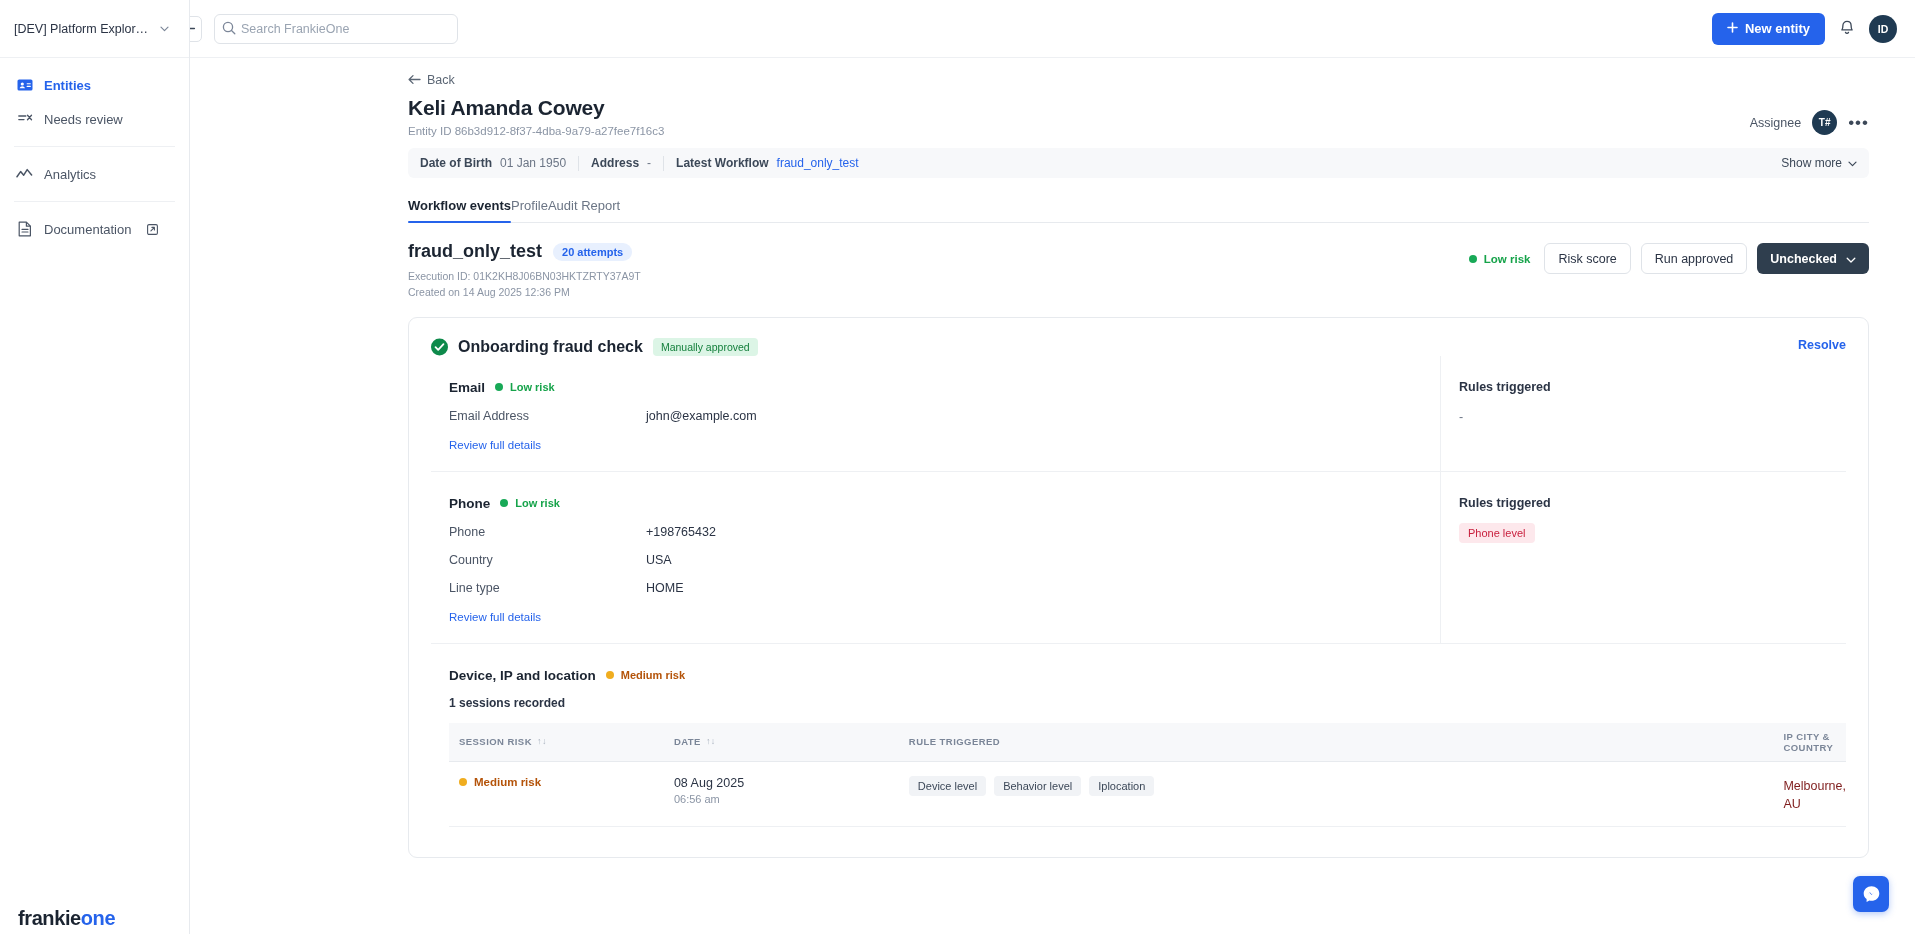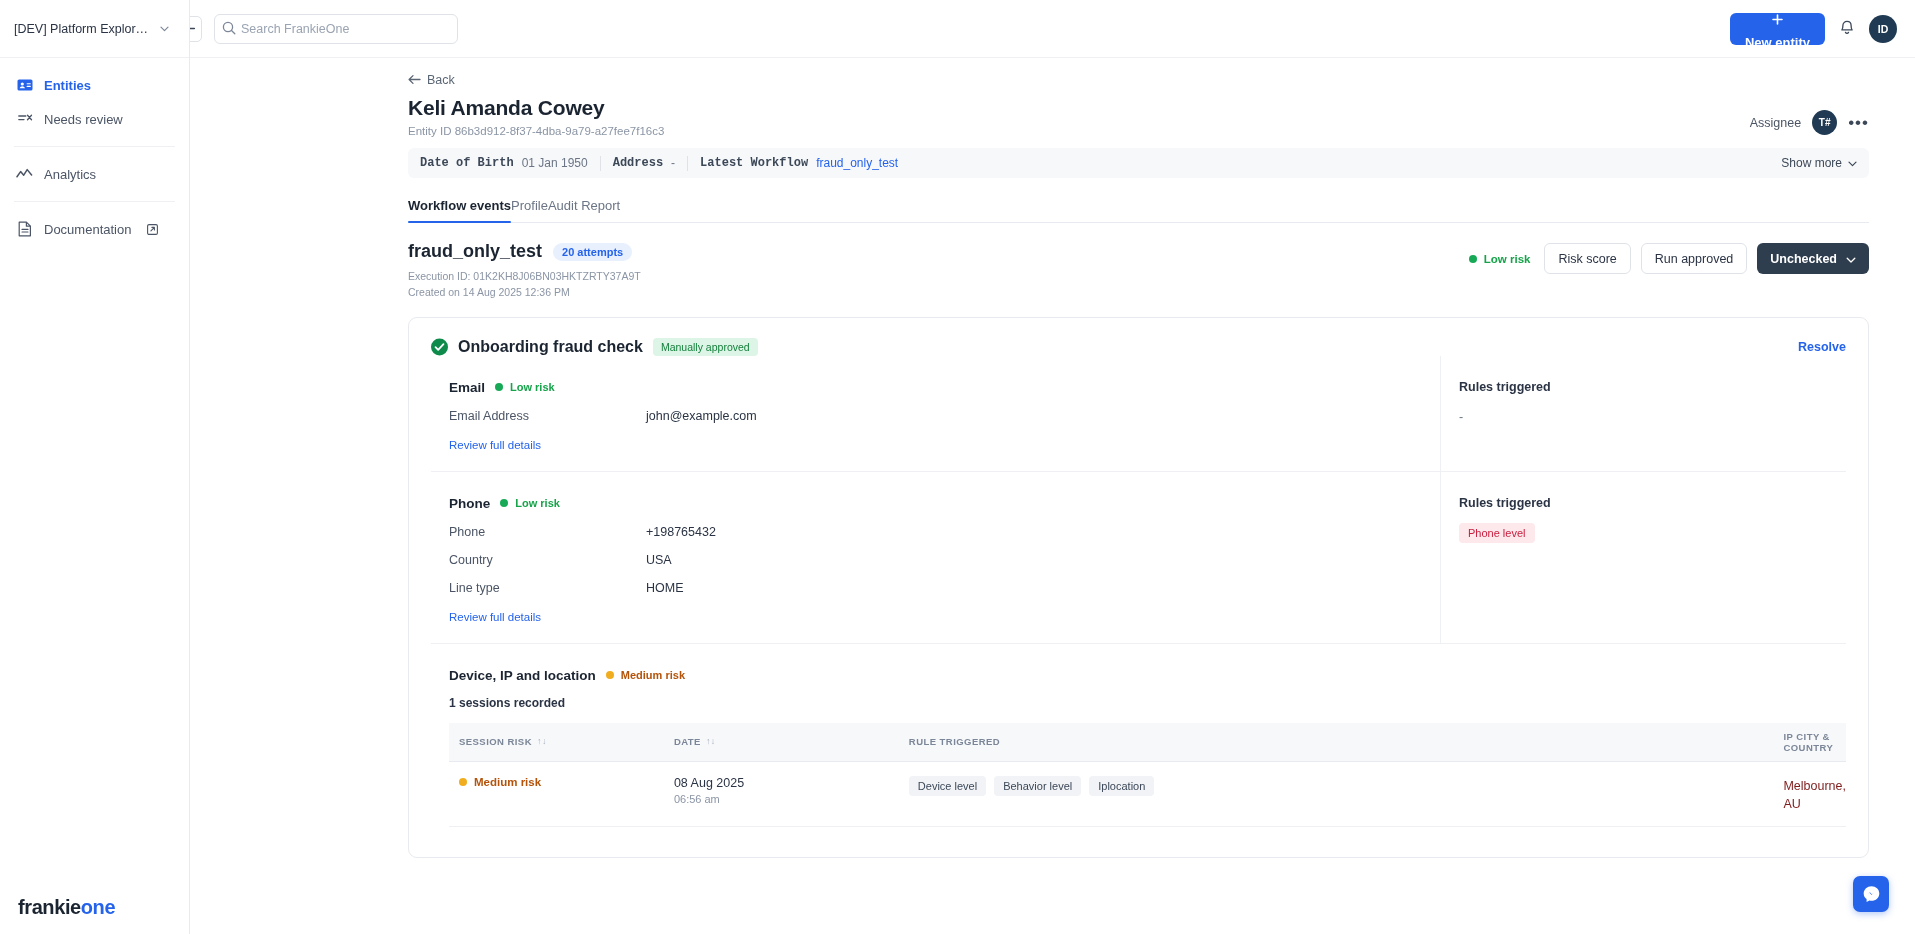--- a/index.html
+++ b/index.html
@@ -37,21 +37,21 @@
   .nav-item {
     display: flex; align-items: center; gap: 11px;
     height: 34px; padding: 0 16px; cursor: pointer;
     font-size: 13px; color: #4b5565;
   }
   .nav-item.active { color: #2563eb; font-weight: 600; }
   .nav-ico { width: 17px; height: 17px; display: inline-flex; align-items: center; justify-content: center; flex: 0 0 17px; }
   .nav-ico svg { display: block; }
   .ext-ico { margin-left: 5px; display:inline-flex; }
   .brand {
-    position: absolute; left: 18px; bottom: 15px;
+    position: absolute; left: 18px; bottom: 4px;
     font-size: 20px; font-weight: 700; color: #1b2431; letter-spacing: -0.4px;
   }
   .brand .b2 { color: #2563eb; }
 
   
   .content { flex: 1; display: flex; flex-direction: column; min-width: 0; background:#fff; }
   .topbar {
     height: 58px; display: flex; align-items: center;
     padding: 0 18px 0 16px; gap: 12px;
     border-bottom: 1px solid #eef0f3;
@@ -71,21 +71,20 @@
     font-family: "Liberation Sans", sans-serif; outline: none; background:#fff;
   }
   .search-input::placeholder { color: #9aa4b2; }
   .search-ico { position: absolute; left: 8px; top: 7px; color: #7b8698; pointer-events:none; }
   .topbar-right { margin-left: auto; display: flex; align-items: center; gap: 14px; }
   .btn-primary {
     background: #2563eb; color: #fff; border: none; border-radius: 6px;
     height: 32px; padding: 0 15px; font-size: 13px; font-weight: 600;
     display: flex; align-items: center; gap: 7px; cursor: pointer;
     font-family: "Liberation Sans", sans-serif;
-    flex-direction: column;
   }
   .bell { color: #3c4858; cursor: pointer; display:flex; }
   .avatar {
     width: 28px; height: 28px; border-radius: 50%; background: #1f3a52;
     color: #fff; font-size: 10.5px; font-weight: 600;
     display: flex; align-items: center; justify-content: center; cursor: pointer;
   }
 
   
   .page { flex: 1; overflow: hidden; position: relative; }
@@ -102,21 +101,21 @@
   .dots { color: #3c4858; font-size: 17px; letter-spacing: 1px; cursor: pointer; line-height: 10px; }
 
   
   .info-bar {
     margin-top: 11px; background: #f7f8fa; border-radius: 6px;
     height: 30px; display: flex; align-items: center; padding: 0 12px;
     font-size: 12px;
   }
   .info-cell { display: flex; align-items: center; gap: 8px; padding: 0 12px; height: 16px; }
   .info-cell:first-child { padding-left: 0; }
-  .info-lbl { color: #3c4858; font-weight: 600; font-family: Liberation Mono, monospace; }
+  .info-lbl { color: #3c4858; font-weight: 600; }
   .info-val { color: #6b7585; }
   .info-val.link { color: #2563eb; }
   .vsep { width: 1px; height: 15px; background: #dfe3e8; }
   .show-more { margin-left: auto; display: flex; align-items: center; gap: 6px; font-size: 12px; color: #3c4858; cursor: pointer; }
 
   
   .tabs { display: flex; border-bottom: 1px solid #e7eaee; margin-top: 12px; }
   .tab { font-size: 13px; color: #6b7585; padding: 8px 0 9px; cursor: pointer; position: relative; }
   .tab.active { color: #1b2431; font-weight: 700; }
   .tab.active::after {
@@ -146,21 +145,21 @@
     height: 31px; padding: 0 13px; border-radius: 6px; background: #2f3e4e; color: #fff;
     font-size: 12.5px; font-weight: 600; border: none; cursor: pointer;
     display: flex; align-items: center; gap: 9px; font-family: "Liberation Sans", sans-serif;
   }
 
   
   .card {
     margin-top: 16px; border: 1px solid #e7eaee; border-radius: 9px; background: #fff;
     padding: 20px 22px 26px;
   }
-  .card-head { display: flex; align-items: center; gap: 10px; }
+  .card-head { display: flex; gap: 10px; }
   .check-ico { width: 17px; height: 17px; display:flex; }
   .card-title { font-size: 16px; font-weight: 700; color: #1b2431; }
   .badge-approved {
     background: #dcf5e6; color: #15803d; font-size: 10.5px; font-weight: 500;
     border-radius: 4px; padding: 3px 8px;
   }
   .resolve { margin-left: auto; color: #2563eb; font-size: 12.5px; font-weight: 600; cursor: pointer; }
 
   .sec { display: flex; border-bottom: 1px solid #eef0f3; }
   .sec.last { border-bottom: none; }

